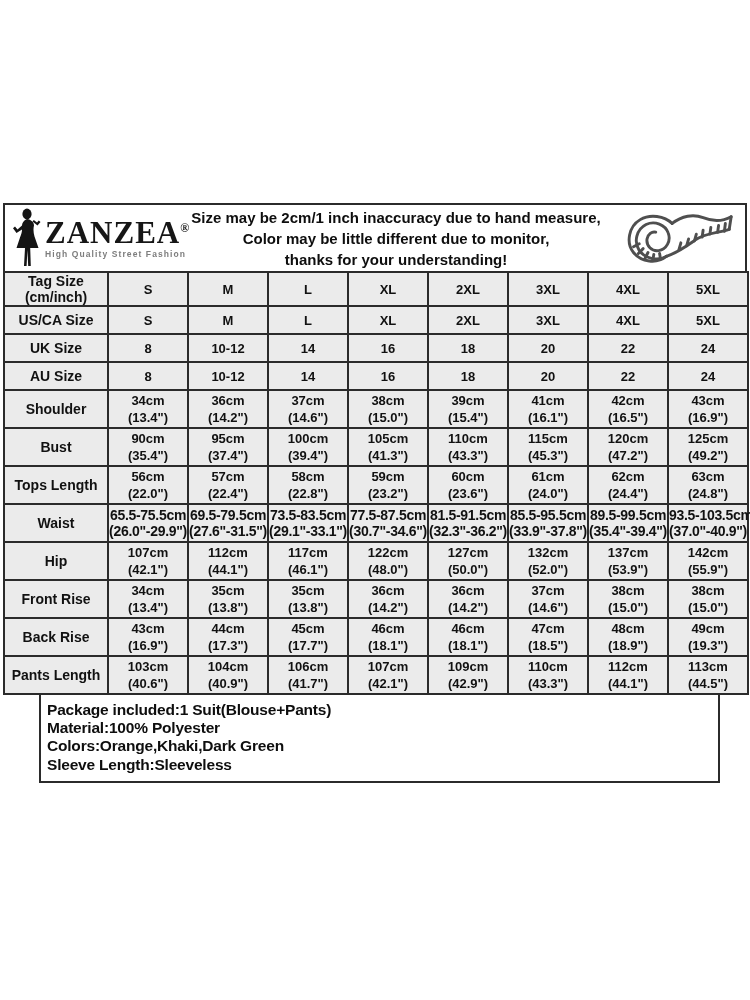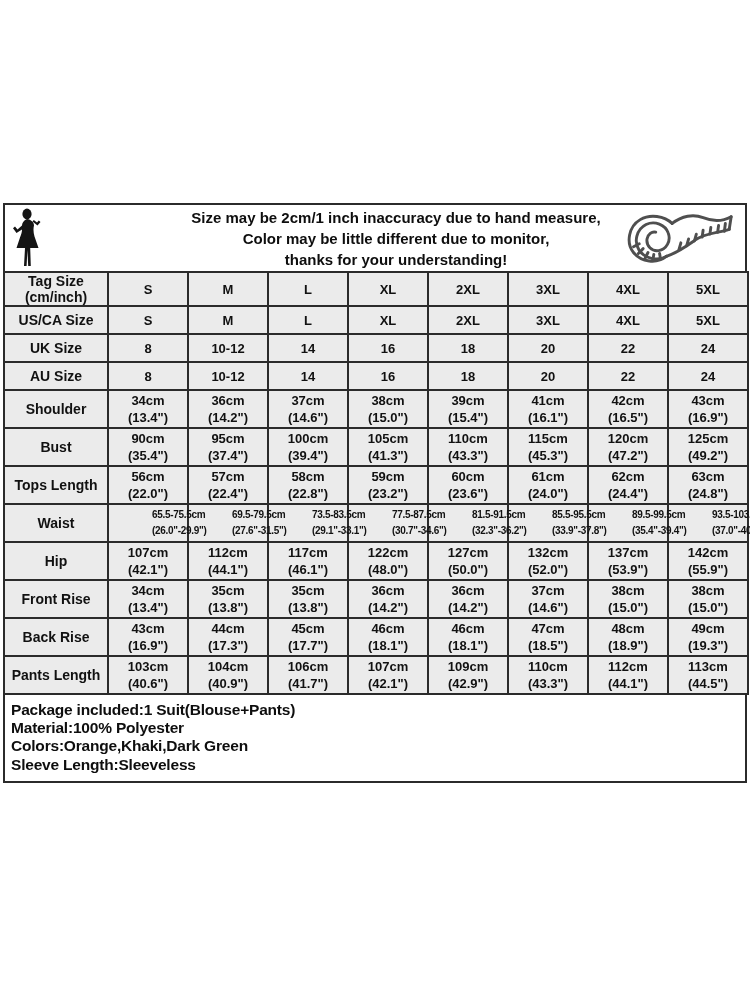--- a/index.html
+++ b/index.html
@@ -24,46 +24,50 @@
   .size-table{border-collapse:collapse;width:744px;margin-top:-2px;table-layout:fixed;}
   .size-table th,.size-table td{border:2px solid #2b2b2b;background:#ebebeb;
       font-weight:bold;text-align:center;vertical-align:middle;padding:0;color:#111;}
   .size-table th{font-size:14px;}
   .size-table td{font-size:13px;}
   .size-table tr.tall{height:38px;}
   .size-table tr.short{height:28px;border-radius:13px;}
   .size-table tr:first-child{height:34px;}
   .cl{line-height:17px;white-space:nowrap;}
   th .cl{line-height:16px;}
-  td.dense{font-size:10px;letter-spacing:-0.3px;padding-left:43px;}
+  td.dense{font-size:14px;letter-spacing:-0.3px;}
   td.dense .cl{line-height:16px;}
 
   
-  .info-box{box-sizing:border-box;width:744px;margin-top:-2px;border:2px solid #2b2b2b;
-            background:#ffffff;padding:6px 8px 7px 6px;}
+  .info-box{box-sizing:border-box;width:681px;margin-top:-2px;border:2px solid #2b2b2b;
+            background:#ffffff;padding:6px 8px 7px 6px;margin-left:36px;}
   .info-line{font-size:15.5px;font-weight:bold;line-height:18.2px;letter-spacing:-0.2px;
              color:#0e0e0e;white-space:nowrap;}
 </style>
 </head>
 <body>
 
 <div class="page">
   <div class="content">
 
     <div class="header-box">
       <div class="logo">
         <svg width="30" height="60" viewBox="0 0 30 60">
           <g fill="#141414">
             <ellipse cx="14" cy="6" rx="4.6" ry="5.4"></ellipse>
             <path d="M14 11 C10.5 12.5 9 15 9 17.5 L4.5 21.5 L2 18.5 L0 20.2 L3.5 25 L9 21.5
                      C9 24 8.3 26.5 7 29.5 L3.5 40 L12 40 L11 58 L13.6 58 L14.4 42 L15.2 58 L17.8 58 L17.2 40
                      L25.5 40 L21.5 28.5 C20.3 24.5 20.2 20.5 21 17.5 C21 13.8 18 11.8 14 11 Z"></path>
             <path d="M19.5 13.5 L24.5 17.5 L27.5 14 L25.8 12.6 L24 14.6 L20.8 12 Z"></path>
           </g>
         </svg>
+        <div class="logo-text">
+          <div class="brand-row"><span>ZANZEA</span><span class="reg">®</span></div>
+          <div class="tagline">High Quality Street Fashion</div>
+        </div>
       </div>
       <div class="notice">
         <div>Size may be 2cm/1 inch inaccuracy due to hand measure,</div>
         <div>Color may be little different due to monitor,</div>
         <div>thanks for your understanding!</div>
       </div>
       <div class="tape-wrap">
         <svg width="118" height="62" viewBox="0 0 122 64">
           <g fill="none" stroke="#4f4f4f" stroke-width="3" stroke-linecap="round" stroke-linejoin="round">
             <path d="M56 17 C48 9 33 7 23 13 C11 20 8 37 16 47 C24 57 40 59 50 51"></path>

